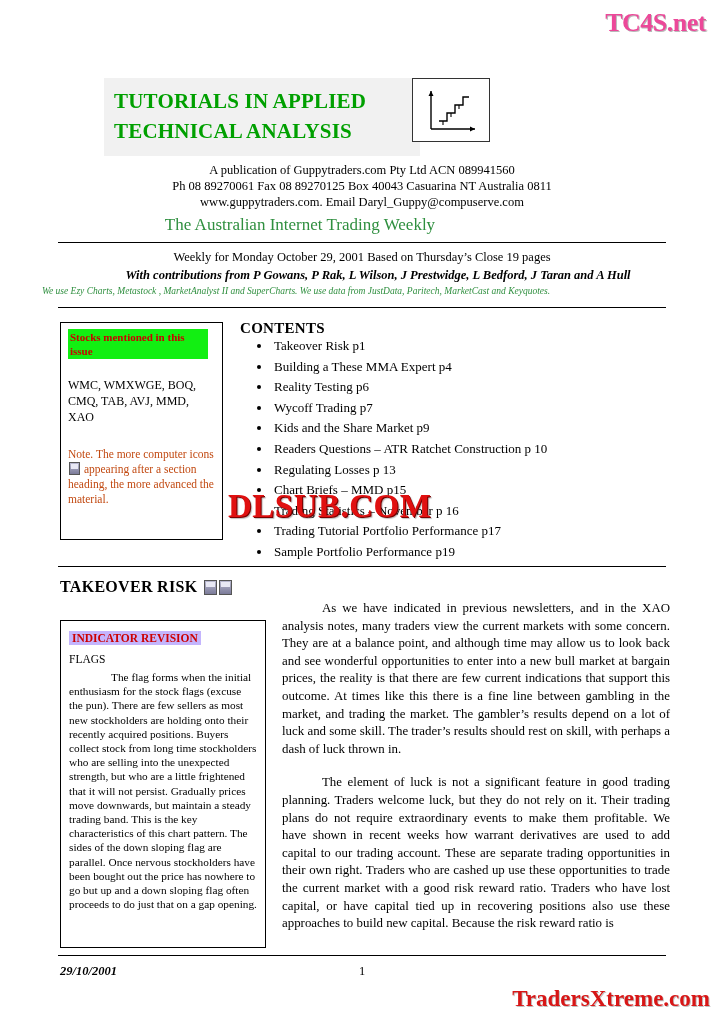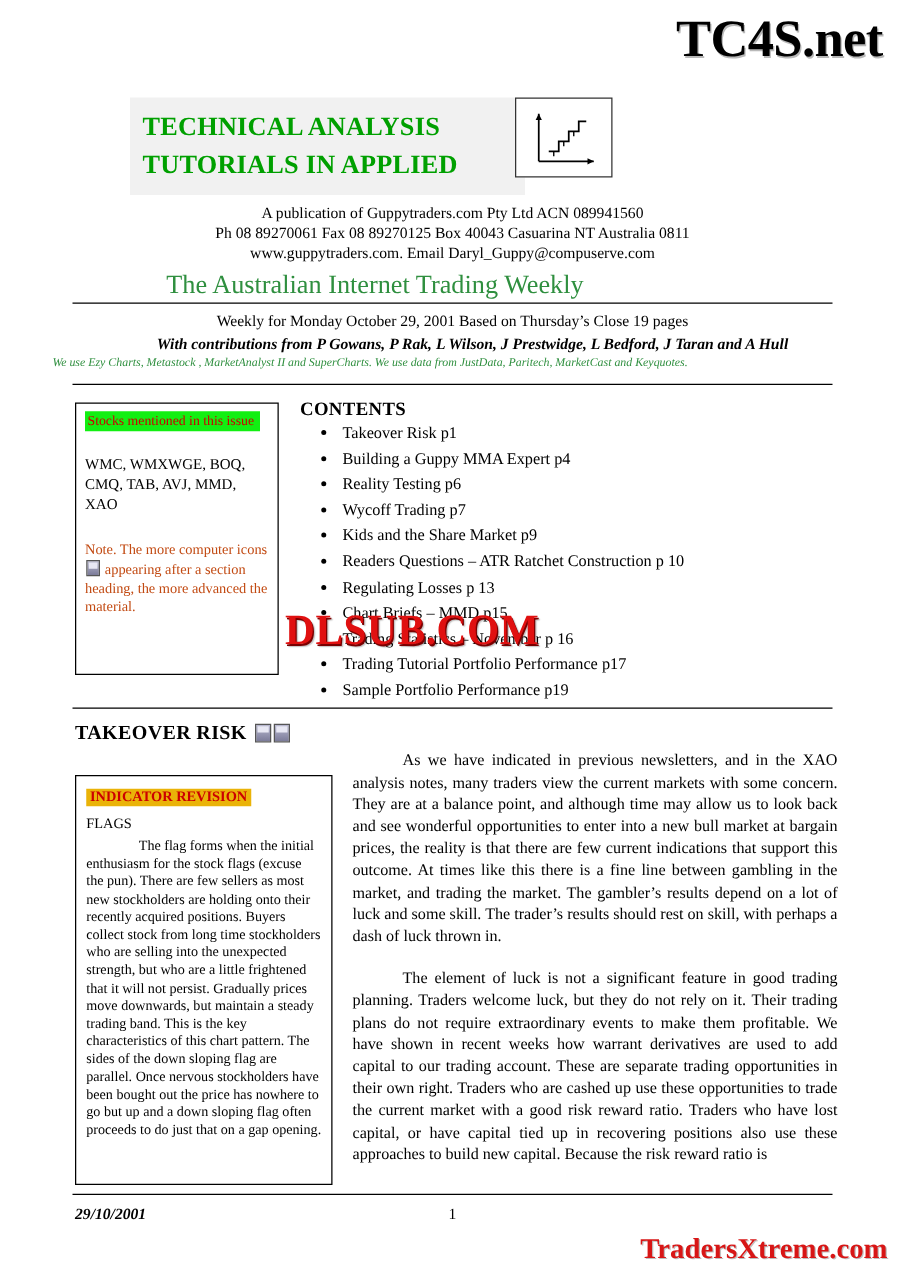--- a/index.html
+++ b/index.html
@@ -21,22 +21,22 @@
     box-sizing: border-box;
   }
 
   
   .masthead {
     position: absolute;
     top: 8px;
     right: 18px;
     font-family: "Liberation Serif", serif;
     font-weight: bold;
-    font-size: 42px;
-    color: #000000;
+    font-size: 26px;
+    color: #ec4899;
     letter-spacing: -0.5px;
     text-shadow: 1px 1px 0 #b9b9b9;
   }
 
   
   .title-block {
     position: absolute;
     left: 104px;
     top: 78px;
     width: 316px;
@@ -76,21 +76,21 @@
   }
   .pub-info div { white-space: nowrap; }
 
   .green-sub {
     position: absolute;
     top: 215px;
     left: 0;
     width: 600px;
     text-align: center;
     color: #2f8f3f;
-    font-size: 21px;
+    font-size: 17px;
   }
 
   .rule {
     position: absolute;
     left: 58px;
     width: 608px;
     border-top: 1px solid #000;
   }
   #rule1 { top: 242px; }
   #rule2 { top: 307px; }
@@ -134,21 +134,21 @@
     width: 163px;
     height: 218px;
     border: 1px solid #000;
     box-sizing: border-box;
     padding: 6px 7px;
     font-size: 11.5px;
   }
   .stocks-head {
     background: #12ef12;
     color: #cc0000;
-    font-weight: normal;
+    font-weight: bold;
     font-size: 11px;
     line-height: 14px;
     padding: 1px 2px;
     display: inline-block;
     width: 136px;
   }
   .stocks-list {
     margin-top: 18px;
     font-size: 12px;
     line-height: 16px;
@@ -233,21 +233,21 @@
     position: absolute;
     left: 60px;
     top: 620px;
     width: 206px;
     height: 328px;
     border: 1px solid #000;
     box-sizing: border-box;
     padding: 7px 8px;
   }
   .indicator-head {
-    background: #eab308;
+    background: #c4b5fd;
     color: #cc0000;
     font-weight: bold;
     font-size: 11.5px;
     padding: 1px 3px;
     display: inline-block;
   }
   .indicator-sub {
     margin-top: 7px;
     font-size: 11.5px;
   }
@@ -302,22 +302,22 @@
   }
 </style>
 </head>
 <body>
 
 <div class="page">
 
   <div class="masthead">TC4S.net</div>
 
   <div class="title-block">
+    <div class="title-line">TUTORIALS IN APPLIED</div>
     <div class="title-line">TECHNICAL ANALYSIS</div>
-    <div class="title-line">TUTORIALS IN APPLIED</div>
   </div>
 
   <div class="title-logo">
     <svg width="74" height="60" viewBox="0 0 74 60" aria-hidden="true">
       <path d="M18 50 L18 12" stroke="#000" stroke-width="1.4" fill="none"></path>
       <path d="M18 50 L62 50" stroke="#000" stroke-width="1.4" fill="none"></path>
       <polygon points="62,50 57,47.5 57,52.5" fill="#000"></polygon>
       <polygon points="18,12 15.5,17 20.5,17" fill="#000"></polygon>
       <path d="M26 42 L34 42 L34 34 L42 34 L42 26 L50 26 L50 18 L56 18" stroke="#000" stroke-width="1.4" fill="none"></path>
       <path d="M30 46 L30 42 M38 38 L38 34 M46 30 L46 26" stroke="#000" stroke-width="1.1" fill="none"></path>
@@ -344,21 +344,21 @@
     <span class="stocks-head">Stocks mentioned in this issue</span>
     <div class="stocks-list">WMC, WMXWGE,  BOQ, CMQ,  TAB, AVJ, MMD, XAO</div>
     <div class="stocks-note">
       <span>Note. The more computer icons</span><span class="mini-icon"></span> <span>appearing after a section heading, the more advanced the material.</span>
     </div>
   </div>
 
   <div class="contents-title">CONTENTS</div>
   <ul class="contents-list">
     <li>Takeover Risk p1</li>
-    <li>Building a  Guppy MMA Expert p4</li>
+    <li>Building a  These MMA Expert p4</li>
     <li>Reality Testing p6</li>
     <li>Wycoff Trading p7</li>
     <li>Kids and the Share Market p9</li>
     <li>Readers Questions – ATR Ratchet Construction p 10</li>
     <li>Regulating Losses p 13</li>
     <li>Chart Briefs – MMD p15</li>
     <li>Trading Statistics – November p 16</li>
     <li>Trading Tutorial Portfolio Performance   p17</li>
     <li>Sample Portfolio Performance p19</li>
   </ul>

